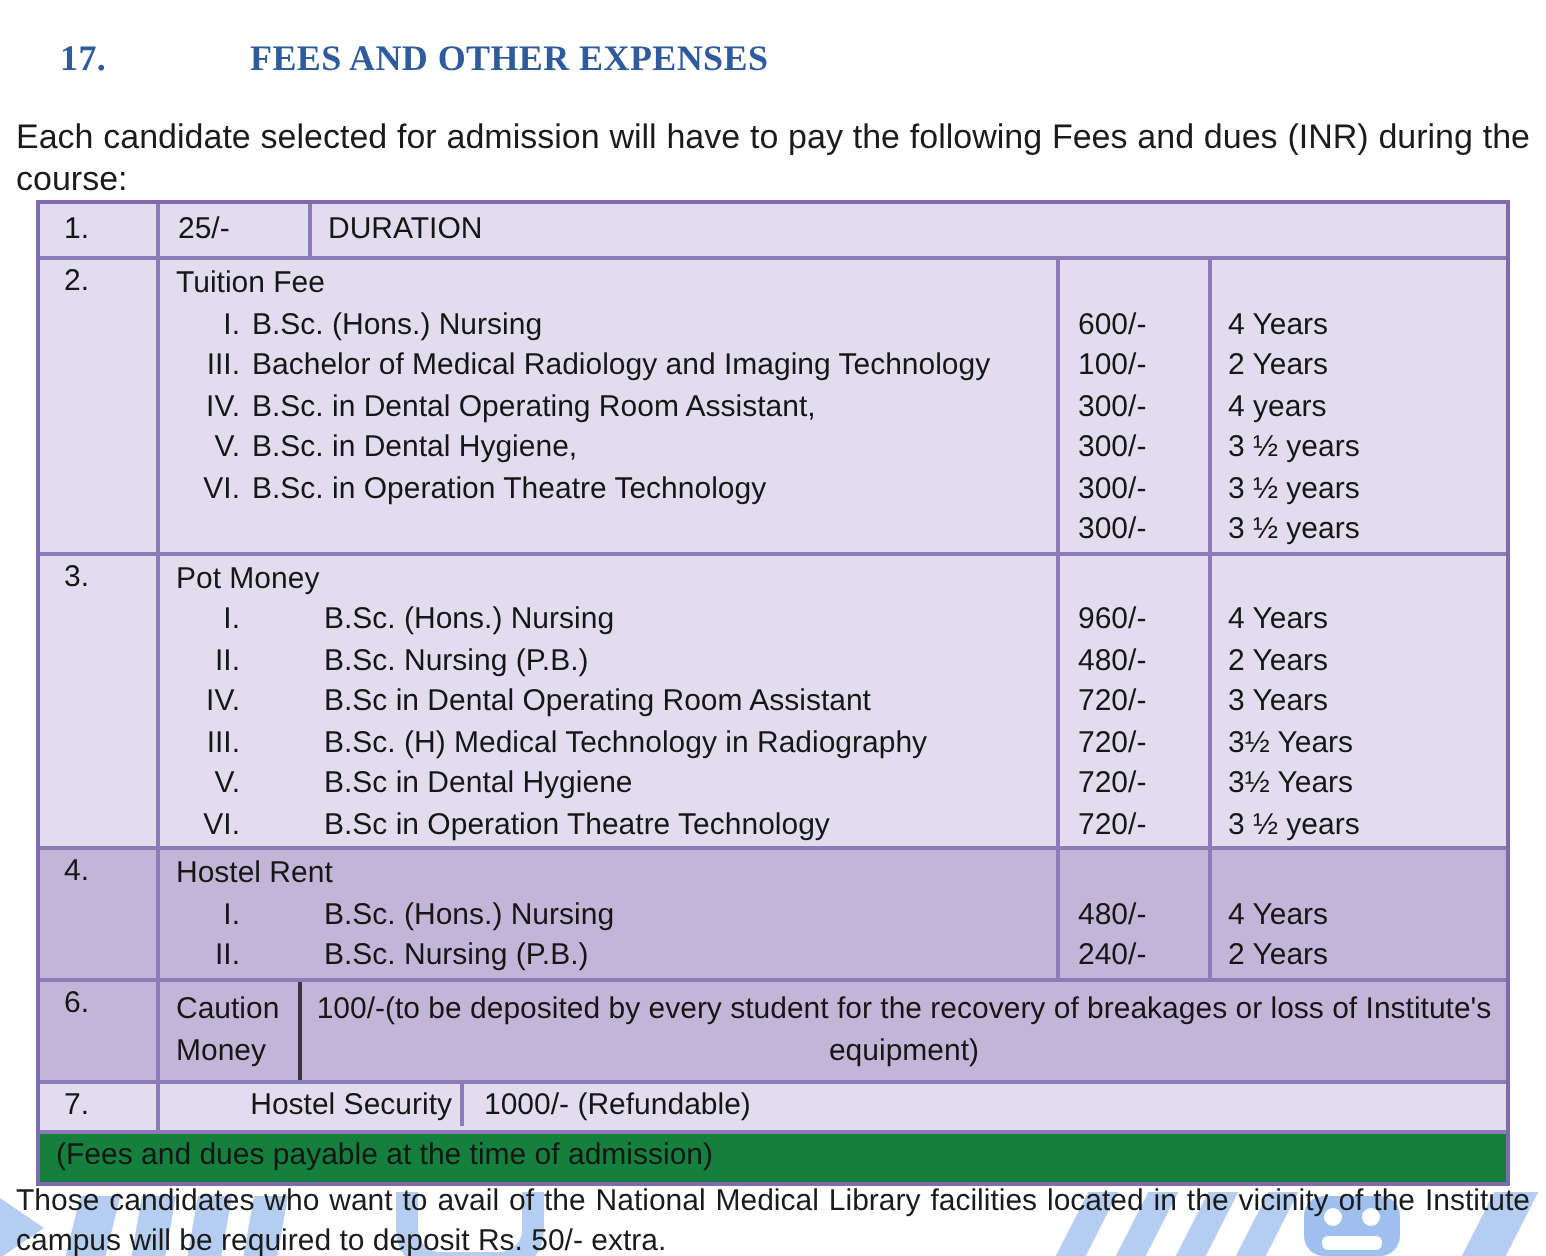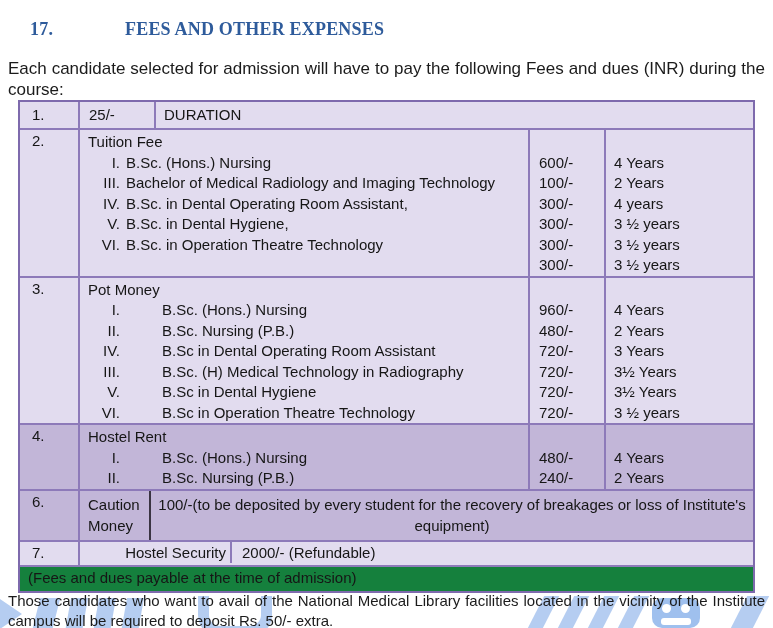--- a/index.html
+++ b/index.html
@@ -190,21 +190,21 @@
 
     <div class="trow bg-dark">
       <div class="c1">6.</div>
       <div class="c2b">Caution Money</div>
       <div class="c3b">100/-(to be deposited by every student  for the recovery of breakages or loss of Institute's equipment)</div>
     </div>
 
     <div class="trow bg-light">
       <div class="c1">7.</div>
       <div class="c2c">Hostel Security</div>
-      <div class="c3c">2000/- (Refundable)</div>
+      <div class="c3c">1000/- (Refundable)</div>
     </div>
 
     <div class="trow bg-mid">
       <div class="tfoot">(Fees and dues payable at the time of admission)</div>
     </div>
 
   </div>
 
   <div class="bottom-note">Those candidates who want to avail of the National Medical Library facilities located in the vicinity of the Institute campus will be required to deposit Rs. 50/- extra.</div>
 

